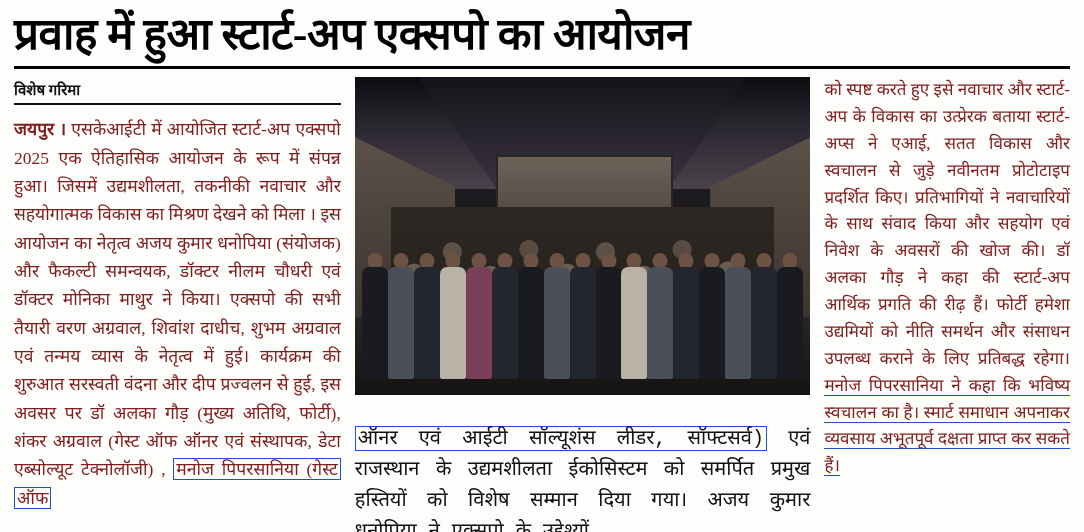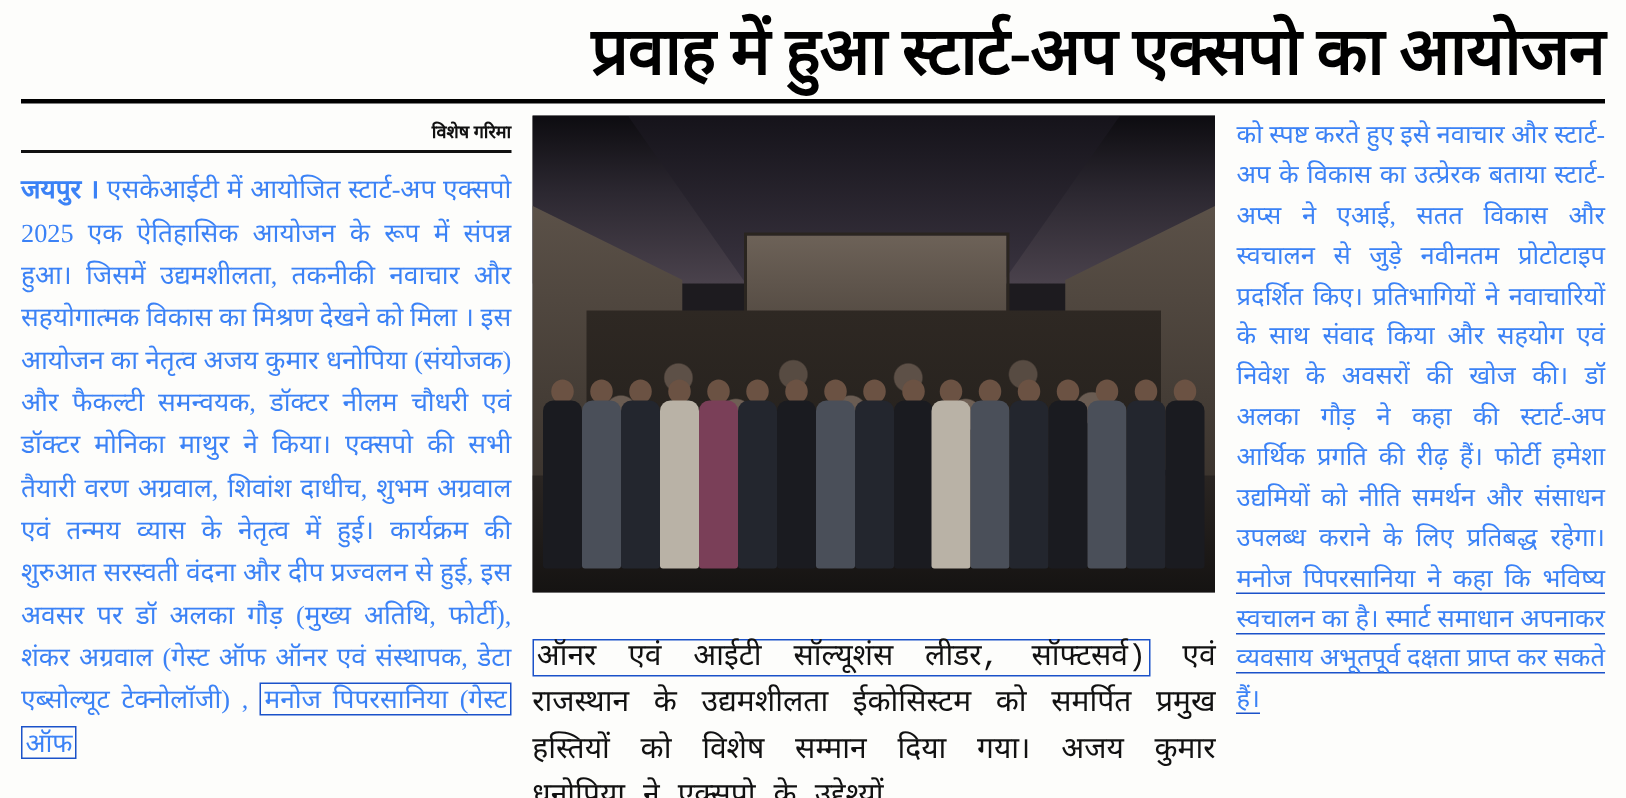--- a/index.html
+++ b/index.html
@@ -20,21 +20,21 @@
     height: 532px;
     box-sizing: border-box;
     padding: 10px 14px 6px 14px;
   }
   .headline {
     font-family: "Liberation Serif", serif;
     font-weight: bold;
     font-size: 44px;
     line-height: 1.05;
     letter-spacing: -0.5px;
-    text-align: right;
+    text-align: left;
     color: #000;
     padding: 2px 0 6px 0;
   }
   .rule {
     height: 3px;
     background: #000;
     margin: 2px 0 8px 0;
   }
   .columns {
     display: flex;
@@ -49,37 +49,37 @@
   }
   .col-mid {
     width: 460px;
   }
   .col-right {
     width: 248px;
   }
   .byline {
     font-family: "Liberation Serif", serif;
     font-weight: bold;
-    font-size: 12px;
-    text-align: right;
+    font-size: 15px;
+    text-align: left;
     margin: 2px 0 4px 0;
   }
   .byline-rule {
     height: 2px;
     background: #111;
     width: 100%;
     margin-bottom: 10px;
   }
   .body-text {
     font-family: "Liberation Serif", serif;
     font-size: 17.5px;
     line-height: 1.62;
     text-align: justify;
     text-justify: inter-word;
-    color: #3b82f6;
+    color: #7f1d1d;
   }
   .body-text.small {
     font-size: 17px;
     line-height: 1.58;
   }
   .dateline {
     font-weight: bold;
     margin-top: 16px;
   }
   .photo {

